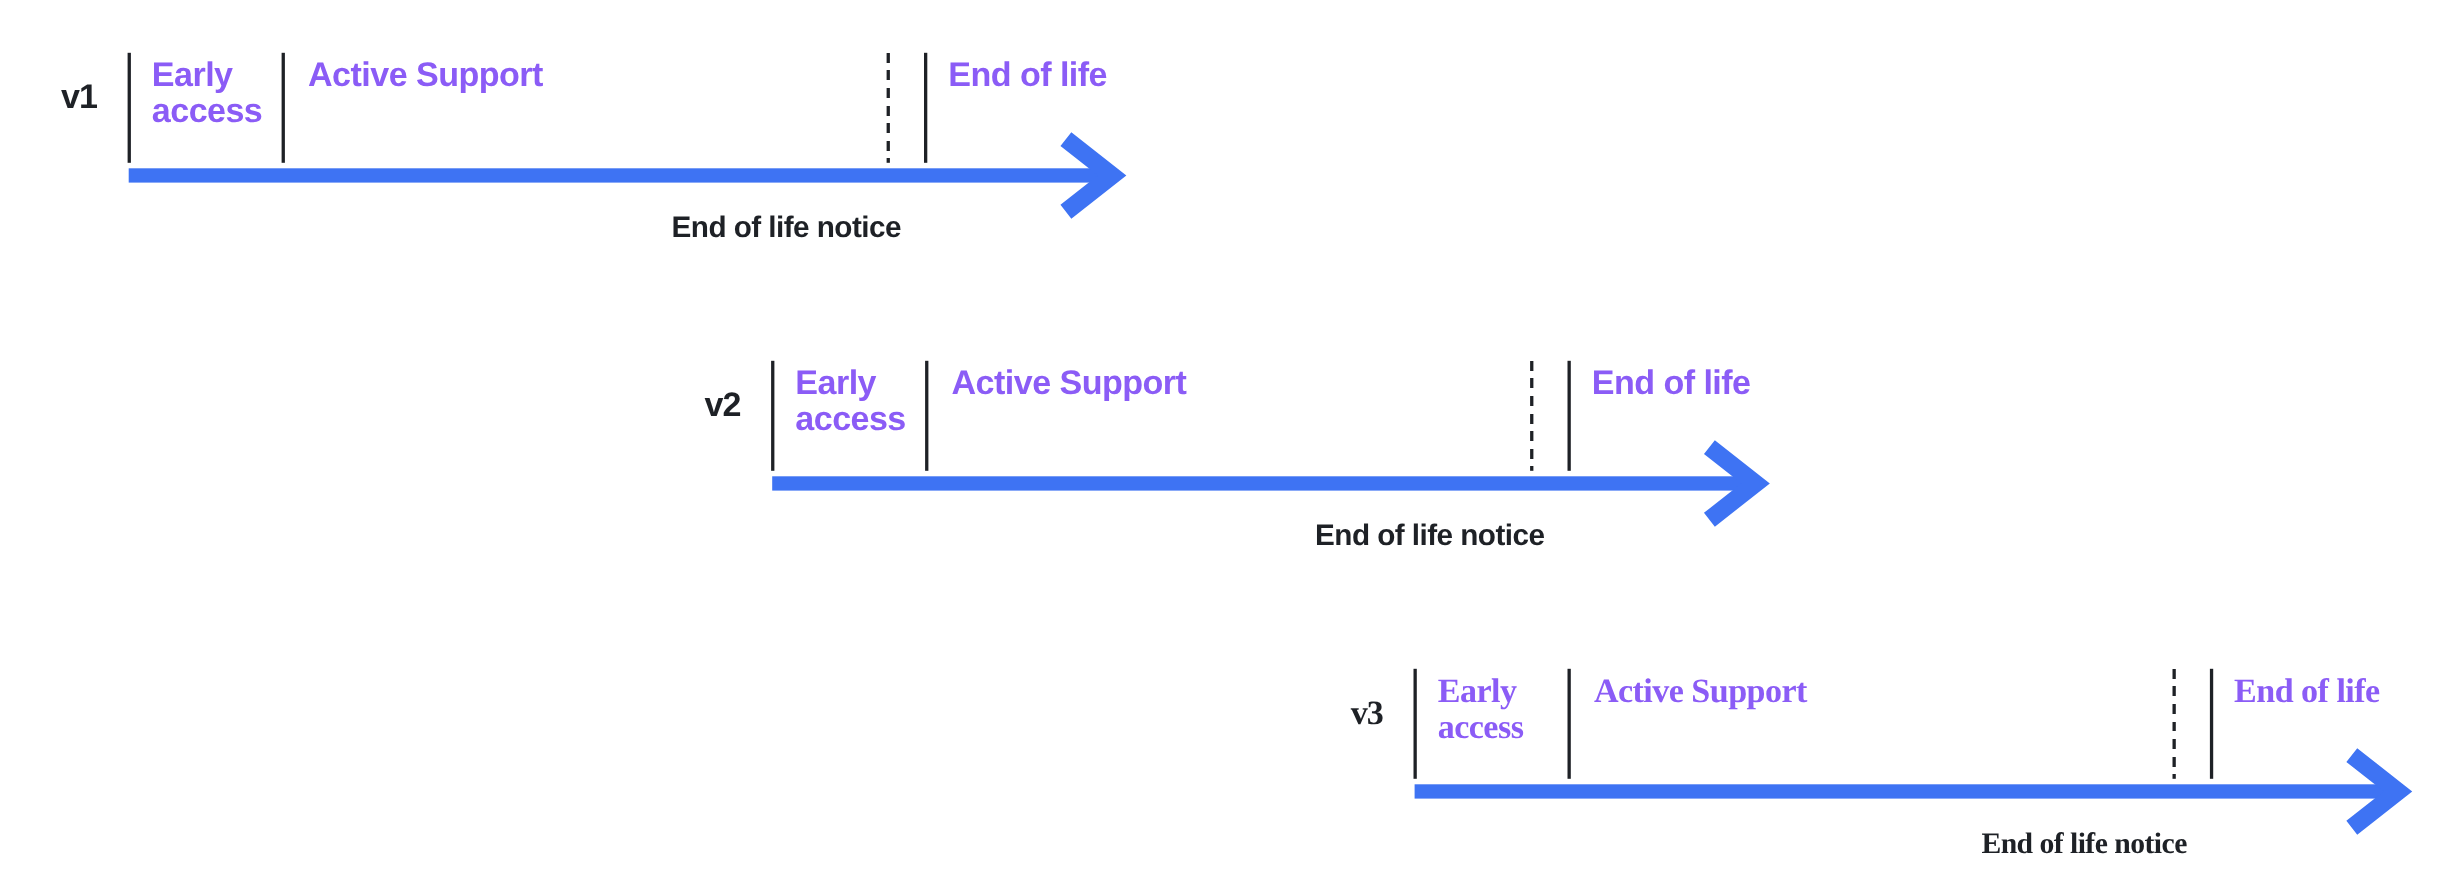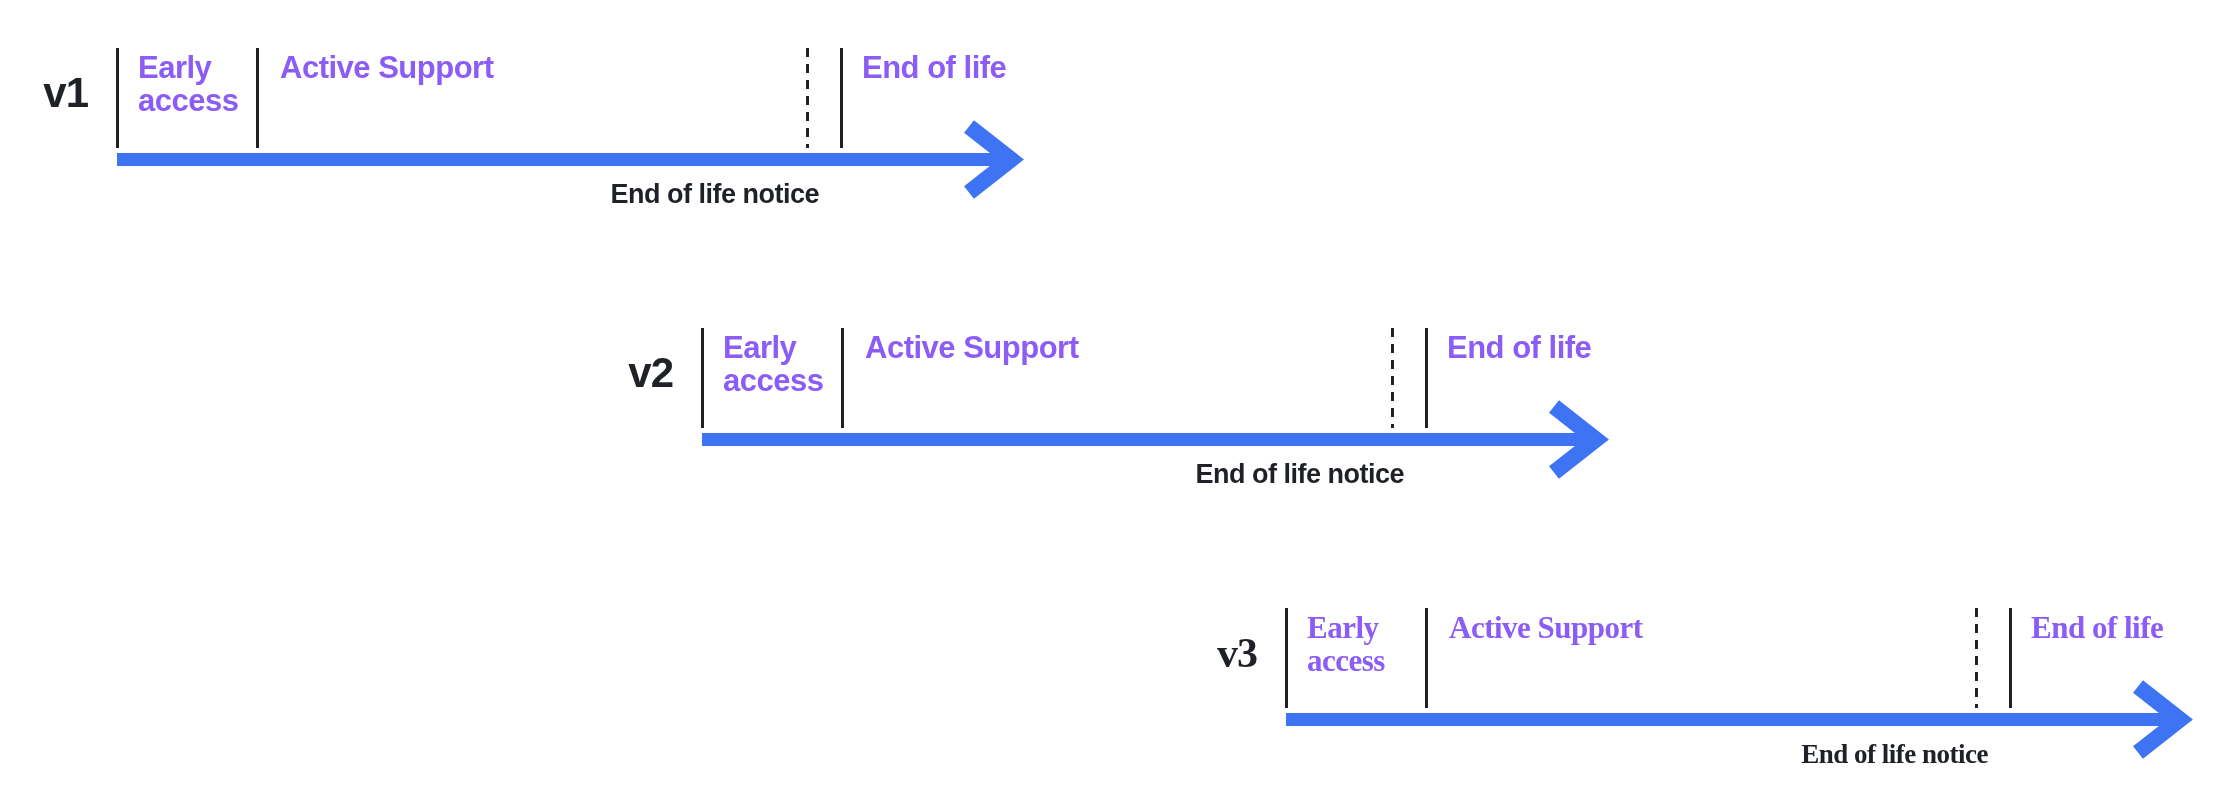--- a/index.html
+++ b/index.html
@@ -14,21 +14,21 @@
   .diagram { position: absolute; inset: 0; }
 
   .timeline { position: absolute; width: 1040px; height: 175px; }
   .timeline.v1 { left: 17px;   top: 40px;  }
   .timeline.v2 { left: 602px;  top: 320px; }
   .timeline.v3 { left: 1186px; top: 600px; font-family: Liberation Serif, serif; }
 
   .version-label {
     position: absolute; left: 0; top: 32px; width: 71px;
     text-align: right;
-    font-size: 42px; font-weight: 700; line-height: 1;
+    font-size: 31px; font-weight: 700; line-height: 1;
     letter-spacing: -1px;
     color: #1e2126;
   }
 
   .tick {
     position: absolute; top: 8px;
     width: 3px; height: 100px;
     background: #1e2126;
   }
   .tick.t-start  { left: 99px; }
@@ -48,21 +48,21 @@
     font-size: 31px; font-weight: 700;
     line-height: 33px; letter-spacing: -0.5px;
     white-space: nowrap;
     color: #8b5cf6;
   }
   .phase-label.early  { left: 121px; width: 118px; white-space: normal; }
   .phase-label.active { left: 263px; }
   .phase-label.eol    { left: 845px; }
 
   .notice-label {
-    position: absolute; top: 138px; left: 502px; width: 300px;
+    position: absolute; top: 150px; left: 502px; width: 300px;
     text-align: right;
     font-size: 27px; font-weight: 700;
     line-height: 33px; letter-spacing: -0.5px;
     white-space: nowrap;
     color: #1e2126;
   }
 
   .arrow-svg {
     position: absolute; left: 100px; top: 86px;
     width: 930px; height: 80px;

